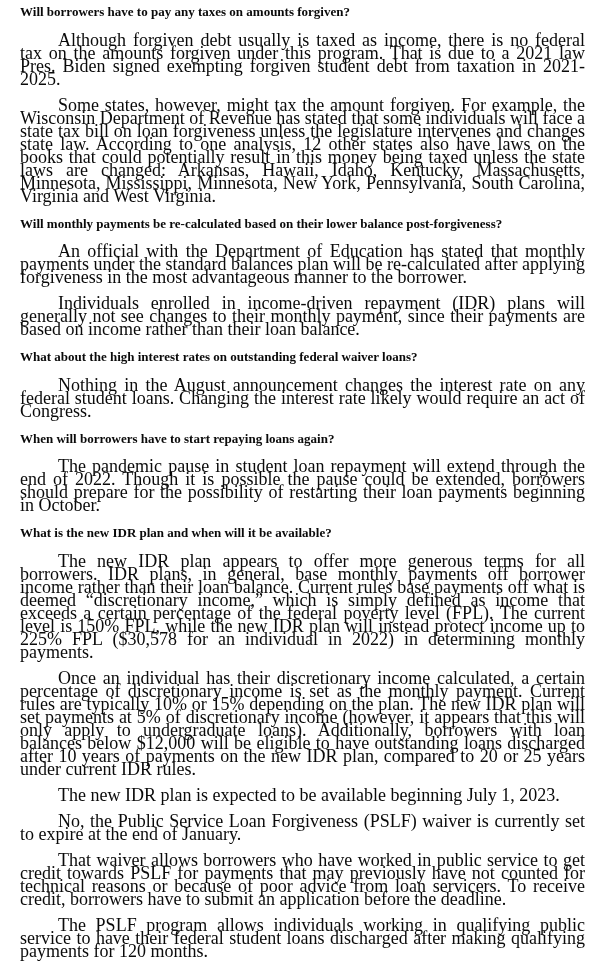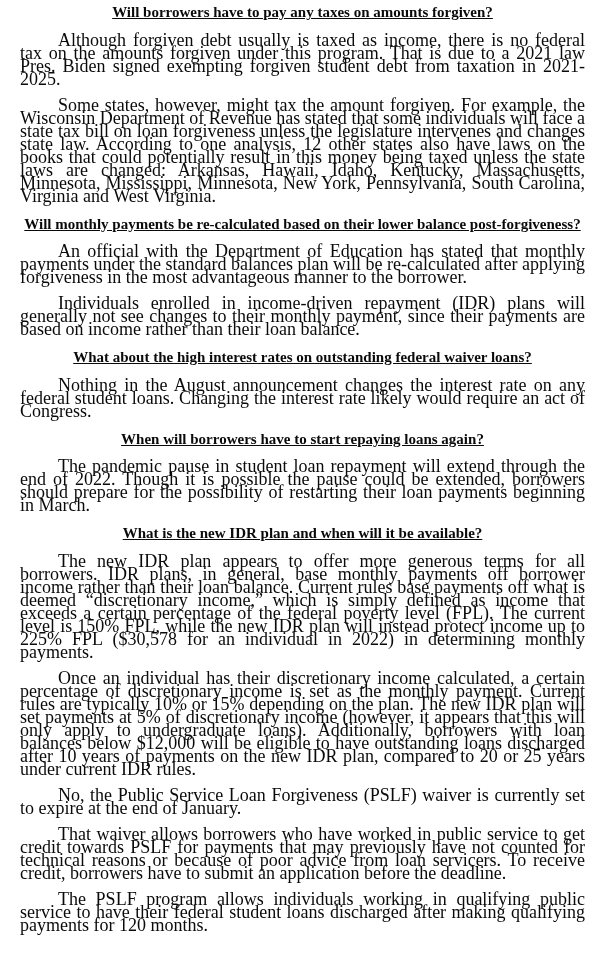--- a/index.html
+++ b/index.html
@@ -16,26 +16,25 @@
       color: #0a0a0a;
     }
     .page {
       width: 600px;
       height: 978px;
       padding: 4px 15px 0 20px;
       background: #ffffff;
     }
     .qa-section { margin: 0; }
     .qa-heading {
-      font-size: 15px;
+      font-size: 13px;
       line-height: 16.5px;
       font-weight: bold;
-      text-decoration: underline;
       margin: 0 0 13px 0;
-      text-align: center;
+      text-align: left;
     }
     .qa-paragraph {
       font-size: 18px;
       line-height: 13px;
       text-align: justify;
       text-indent: 38px;
       margin: 0 0 13px 0;
     }
   </style>
 </head>
@@ -55,27 +54,28 @@
     <p class="qa-paragraph">Individuals enrolled in income-driven repayment (IDR) plans will generally not see changes to their monthly payment, since their payments are based on income rather than their loan balance.</p>
   </div>
 
   <div class="qa-section">
     <h2 class="qa-heading">What about the high interest rates on outstanding federal waiver loans?</h2>
     <p class="qa-paragraph">Nothing in the August announcement changes the interest rate on any federal student loans. Changing the interest rate likely would require an act of Congress.</p>
   </div>
 
   <div class="qa-section">
     <h2 class="qa-heading">When will borrowers have to start repaying loans again?</h2>
-    <p class="qa-paragraph">The pandemic pause in student loan repayment will extend through the end of 2022. Though it is possible the pause could be extended, borrowers should prepare for the possibility of restarting their loan payments beginning in March.</p>
+    <p class="qa-paragraph">The pandemic pause in student loan repayment will extend through the end of 2022. Though it is possible the pause could be extended, borrowers should prepare for the possibility of restarting their loan payments beginning in October.</p>
   </div>
 
   <div class="qa-section">
     <h2 class="qa-heading">What is the new IDR plan and when will it be available?</h2>
     <p class="qa-paragraph">The new IDR plan appears to offer more generous terms for all borrowers. IDR plans, in general, base monthly payments off borrower income rather than their loan balance. Current rules base payments off what is deemed “discretionary income,” which is simply defined as income that exceeds a certain percentage of the federal poverty level (FPL). The current level is 150% FPL, while the new IDR plan will instead protect income up to 225% FPL ($30,578 for an individual in 2022) in determining monthly payments.</p>
     <p class="qa-paragraph">Once an individual has their discretionary income calculated, a certain percentage of discretionary income is set as the monthly payment. Current rules are typically 10% or 15% depending on the plan. The new IDR plan will set payments at 5% of discretionary income (however, it appears that this will only apply to undergraduate loans). Additionally, borrowers with loan balances below $12,000 will be eligible to have outstanding loans discharged after 10 years of payments on the new IDR plan, compared to 20 or 25 years under current IDR rules.</p>
+    <p class="qa-paragraph">The new IDR plan is expected to be available beginning July 1, 2023.</p>
   </div>
 
   <div class="qa-section">
     <p class="qa-paragraph">No, the Public Service Loan Forgiveness (PSLF) waiver is currently set to expire at the end of January.</p>
     <p class="qa-paragraph">That waiver allows borrowers who have worked in public service to get credit towards PSLF for payments that may previously have not counted for technical reasons or because of poor advice from loan servicers. To receive credit, borrowers have to submit an application before the deadline.</p>
     <p class="qa-paragraph">The PSLF program allows individuals working in qualifying public service to have their federal student loans discharged after making qualifying payments for 120 months.</p>
   </div>
 
 </div>
 

